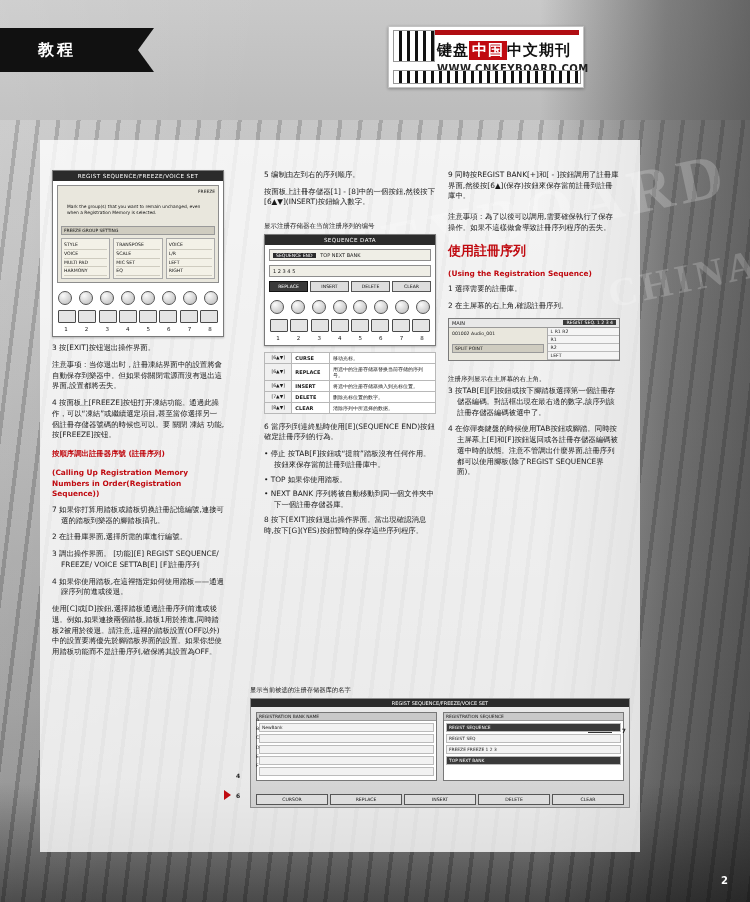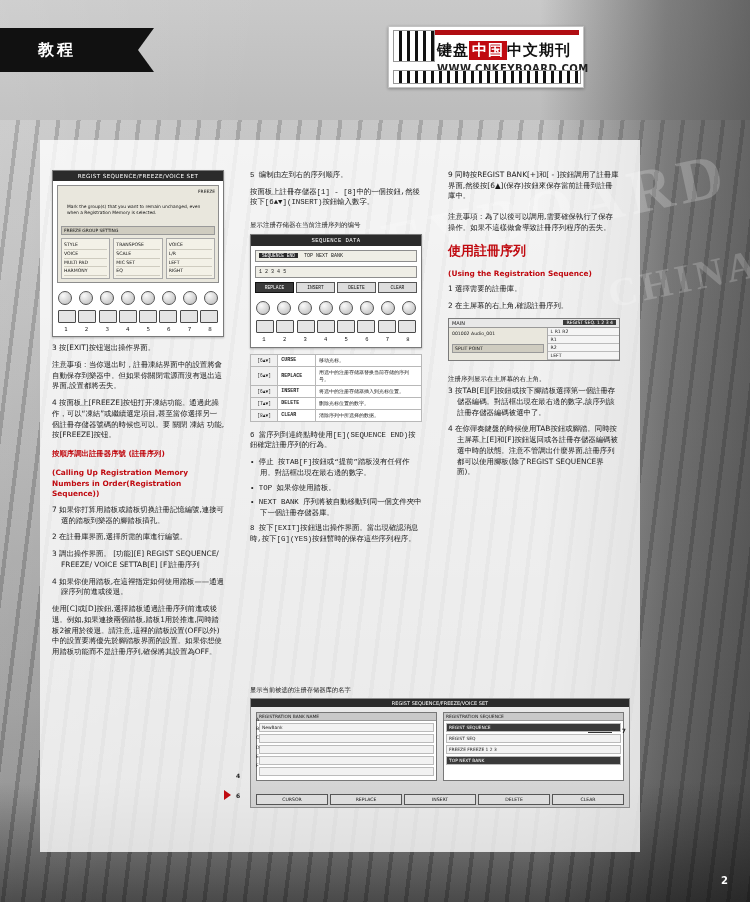--- a/index.html
+++ b/index.html
@@ -105,21 +105,21 @@
     background:rgba(255,255,255,0.80);
     z-index:2;
   }
   .sheet-inner{
     position:absolute;left:40px;top:140px;width:600px;height:712px;z-index:3;
   }
   .col{
     position:absolute;top:30px;width:172px;
   }
   .col1{left:12px;}
-  .col2{left:210px;font-family:Liberation Mono, monospace;}
+  .col2{left:224px;}
   .col3{left:408px;}
 
   p{margin:0 0 6px 0;line-height:1.45;}
   .hang{padding-left:9px;text-indent:-9px;}
   .red-head{color:#c00a10;font-weight:bold;line-height:1.45;margin:8px 0 5px 0;}
   .bullet{padding-left:10px;text-indent:-10px;margin:0 0 4px 0;line-height:1.45;}
 
   .caption{font-size:6.5px;color:#222;margin:14px 0 3px 0;line-height:1.3;}
 
   
@@ -412,21 +412,21 @@
       </tr>
       <tr>
         <td class="b">[8▲▼]</td>
         <td class="k">CLEAR</td>
         <td>清除序列中所选择的数据。</td>
       </tr>
     </tbody>
       </table>
 
     <p style="margin-top:8px;">6 當序列到達終點時使用[E](SEQUENCE END)按鈕確定註冊序列的行為。</p>
-    <p class="bullet">• 停止 按TAB[F]按鈕或“提前”踏板沒有任何作用。對話框出現在最右邊的數字。</p>
+    <p class="bullet">• 停止 按TAB[F]按鈕或“提前”踏板沒有任何作用。按鈕來保存當前註冊到註冊庫中。</p>
     <p class="bullet">• TOP 如果你使用踏板。</p>
     <p class="bullet">• NEXT BANK 序列將被自動移動到同一個文件夾中下一個註冊存儲器庫。</p>
     <p>8 按下[EXIT]按鈕退出操作界面。當出現確認消息時,按下[G](YES)按鈕暫時的保存這些序列程序。</p>
   </div>
 
   <div class="col col3">
     <p>9 同時按REGIST BANK[+]和[ - ]按鈕調用了註冊庫界面,然後按[6▲](保存)按鈕來保存當前註冊到註冊庫中。</p>
     <p style="margin-top:10px;">注意事項：為了以後可以調用,需要確保執行了保存操作。如果不這樣做會導致註冊序列程序的丟失。</p>
 
     <div class="red-head" style="font-size:13px;">使用註冊序列</div>

